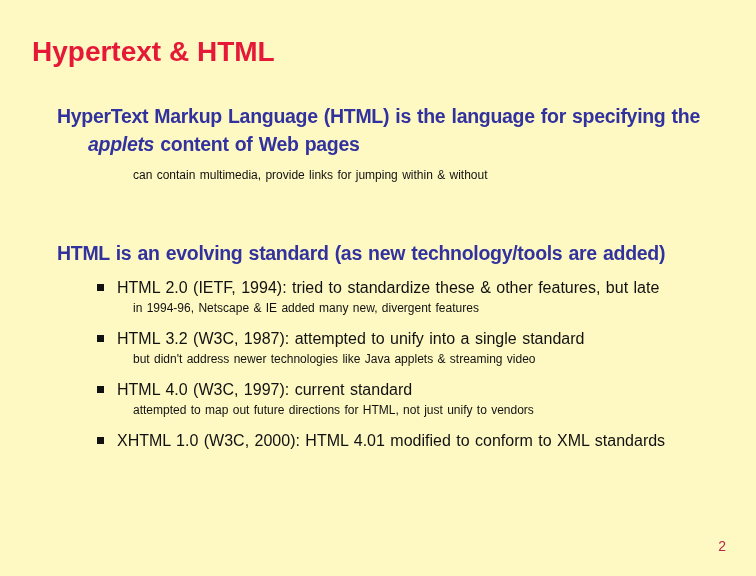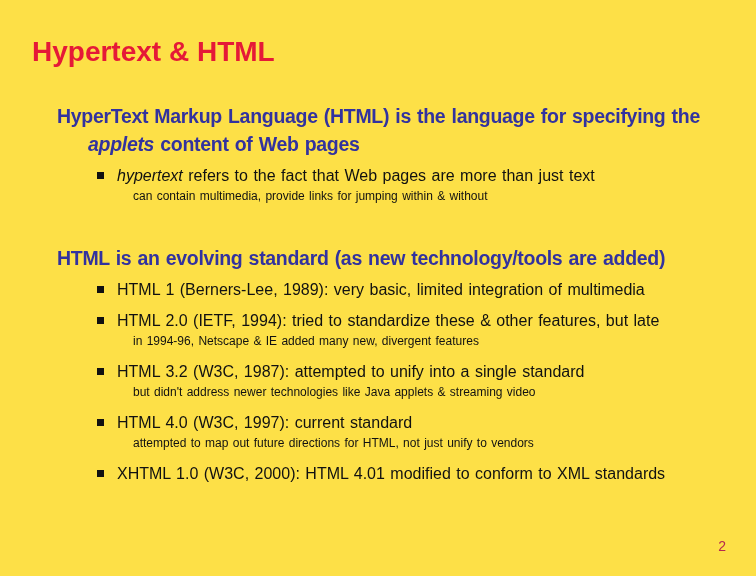--- a/index.html
+++ b/index.html
@@ -1,37 +1,37 @@
 <!DOCTYPE html>
 <html style="--title-color: #e51937; --heading-color: #32329f; --page-number-color: #b5294e;"><head>
 <meta charset="utf-8">
 <style>
   html, body { margin: 0; padding: 0; background: #ffffff; }
   .slide {
     position: relative;
     width: 756px;
     height: 576px;
-    background: #fde047;
+    background: #fef9c3;
     overflow: hidden;
     font-family: "Liberation Sans", sans-serif;
     color: #1a1a1a;
   }
   .title {
     margin: 0;
     padding: 36px 0 0 32px;
     font-size: 28px;
     font-weight: bold;
     line-height: 32px;
     color: var(--title-color, #e51937);
     letter-spacing: 0px;
   }
   .content {
     margin: 34px 0 0 57px;
   }
-  section.sec1 { margin-bottom: 38px; }
+  section.sec1 { margin-bottom: 54px; }
   .heading-line {
     font-size: 19.5px;
     font-weight: bold;
     line-height: 28px;
     letter-spacing: -0.3px;
     word-spacing: 1px;
     white-space: nowrap;
     color: var(--heading-color, #32329f);
   }
   .heading-line.indent { margin-left: 31px; }
@@ -76,38 +76,30 @@
 <div class="slide">
   <h1 class="title">Hypertext &amp; HTML</h1>
   <div class="content" id="sections">
       <section class="sec1">
         <div>
           <div class="heading-line"><span>HyperText Markup Language (HTML) is the language for specifying the</span></div>
           <div class="heading-line indent"><span class="it">applets</span><span> content of Web pages</span></div>
         </div>
         <div class="bullets">
           <div class="bullet-group">
-            <div class="bullet-row">
-              <span class="bullet-marker"></span>
-              <span class="bullet-text"><span class="it">hypertext</span><span> refers to the fact that Web pages are more than just text</span></span>
-            </div>
             <div class="sub-line">can contain multimedia, provide links for jumping within &amp; without</div>
           </div>
         </div>
       </section>
       <section class="sec2">
         <div>
           <div class="heading-line"><span>HTML is an evolving standard (as new technology/tools are added)</span></div>
         </div>
         <div class="bullets">
           <div class="bullet-group">
-            <div class="bullet-row">
-              <span class="bullet-marker"></span>
-              <span class="bullet-text"><span>HTML 1 (Berners-Lee, 1989): very basic, limited integration of multimedia</span></span>
-            </div>
           </div>
           <div class="bullet-group">
             <div class="bullet-row">
               <span class="bullet-marker"></span>
               <span class="bullet-text"><span>HTML 2.0 (IETF, 1994): tried to standardize these &amp; other features, but late</span></span>
             </div>
             <div class="sub-line">in 1994-96, Netscape &amp; IE added many new, divergent features</div>
           </div>
           <div class="bullet-group">
             <div class="bullet-row">

